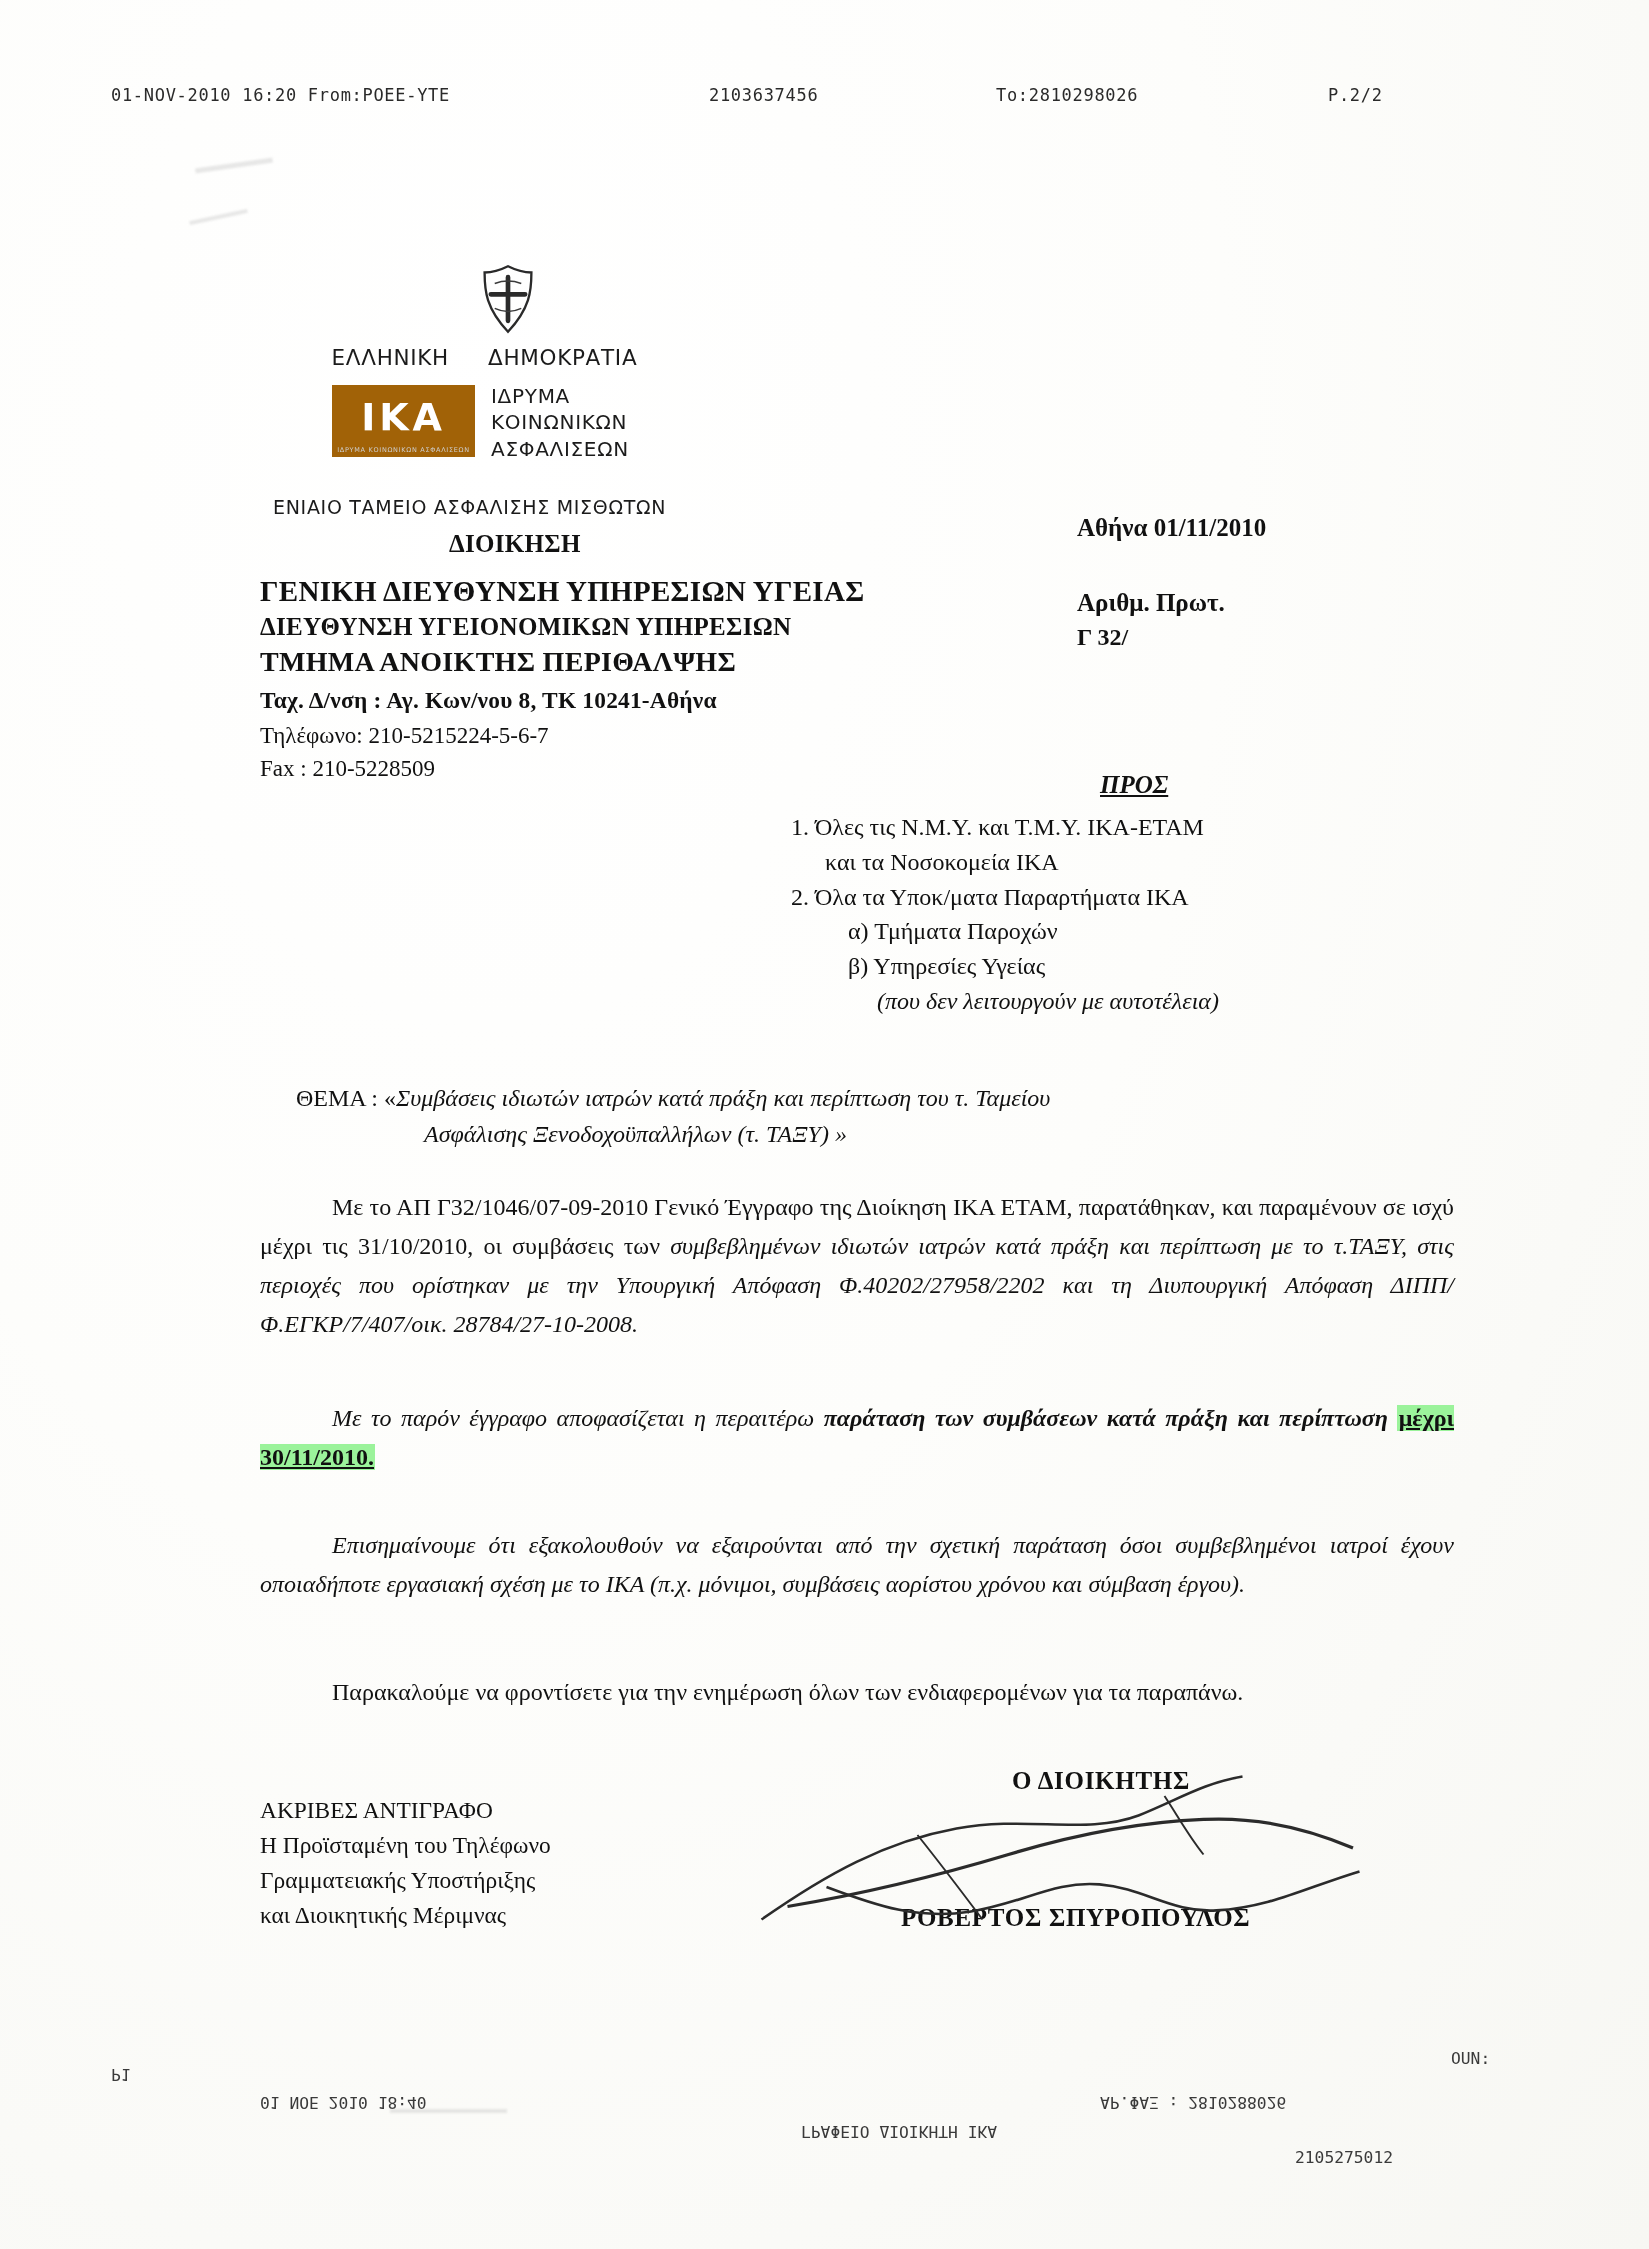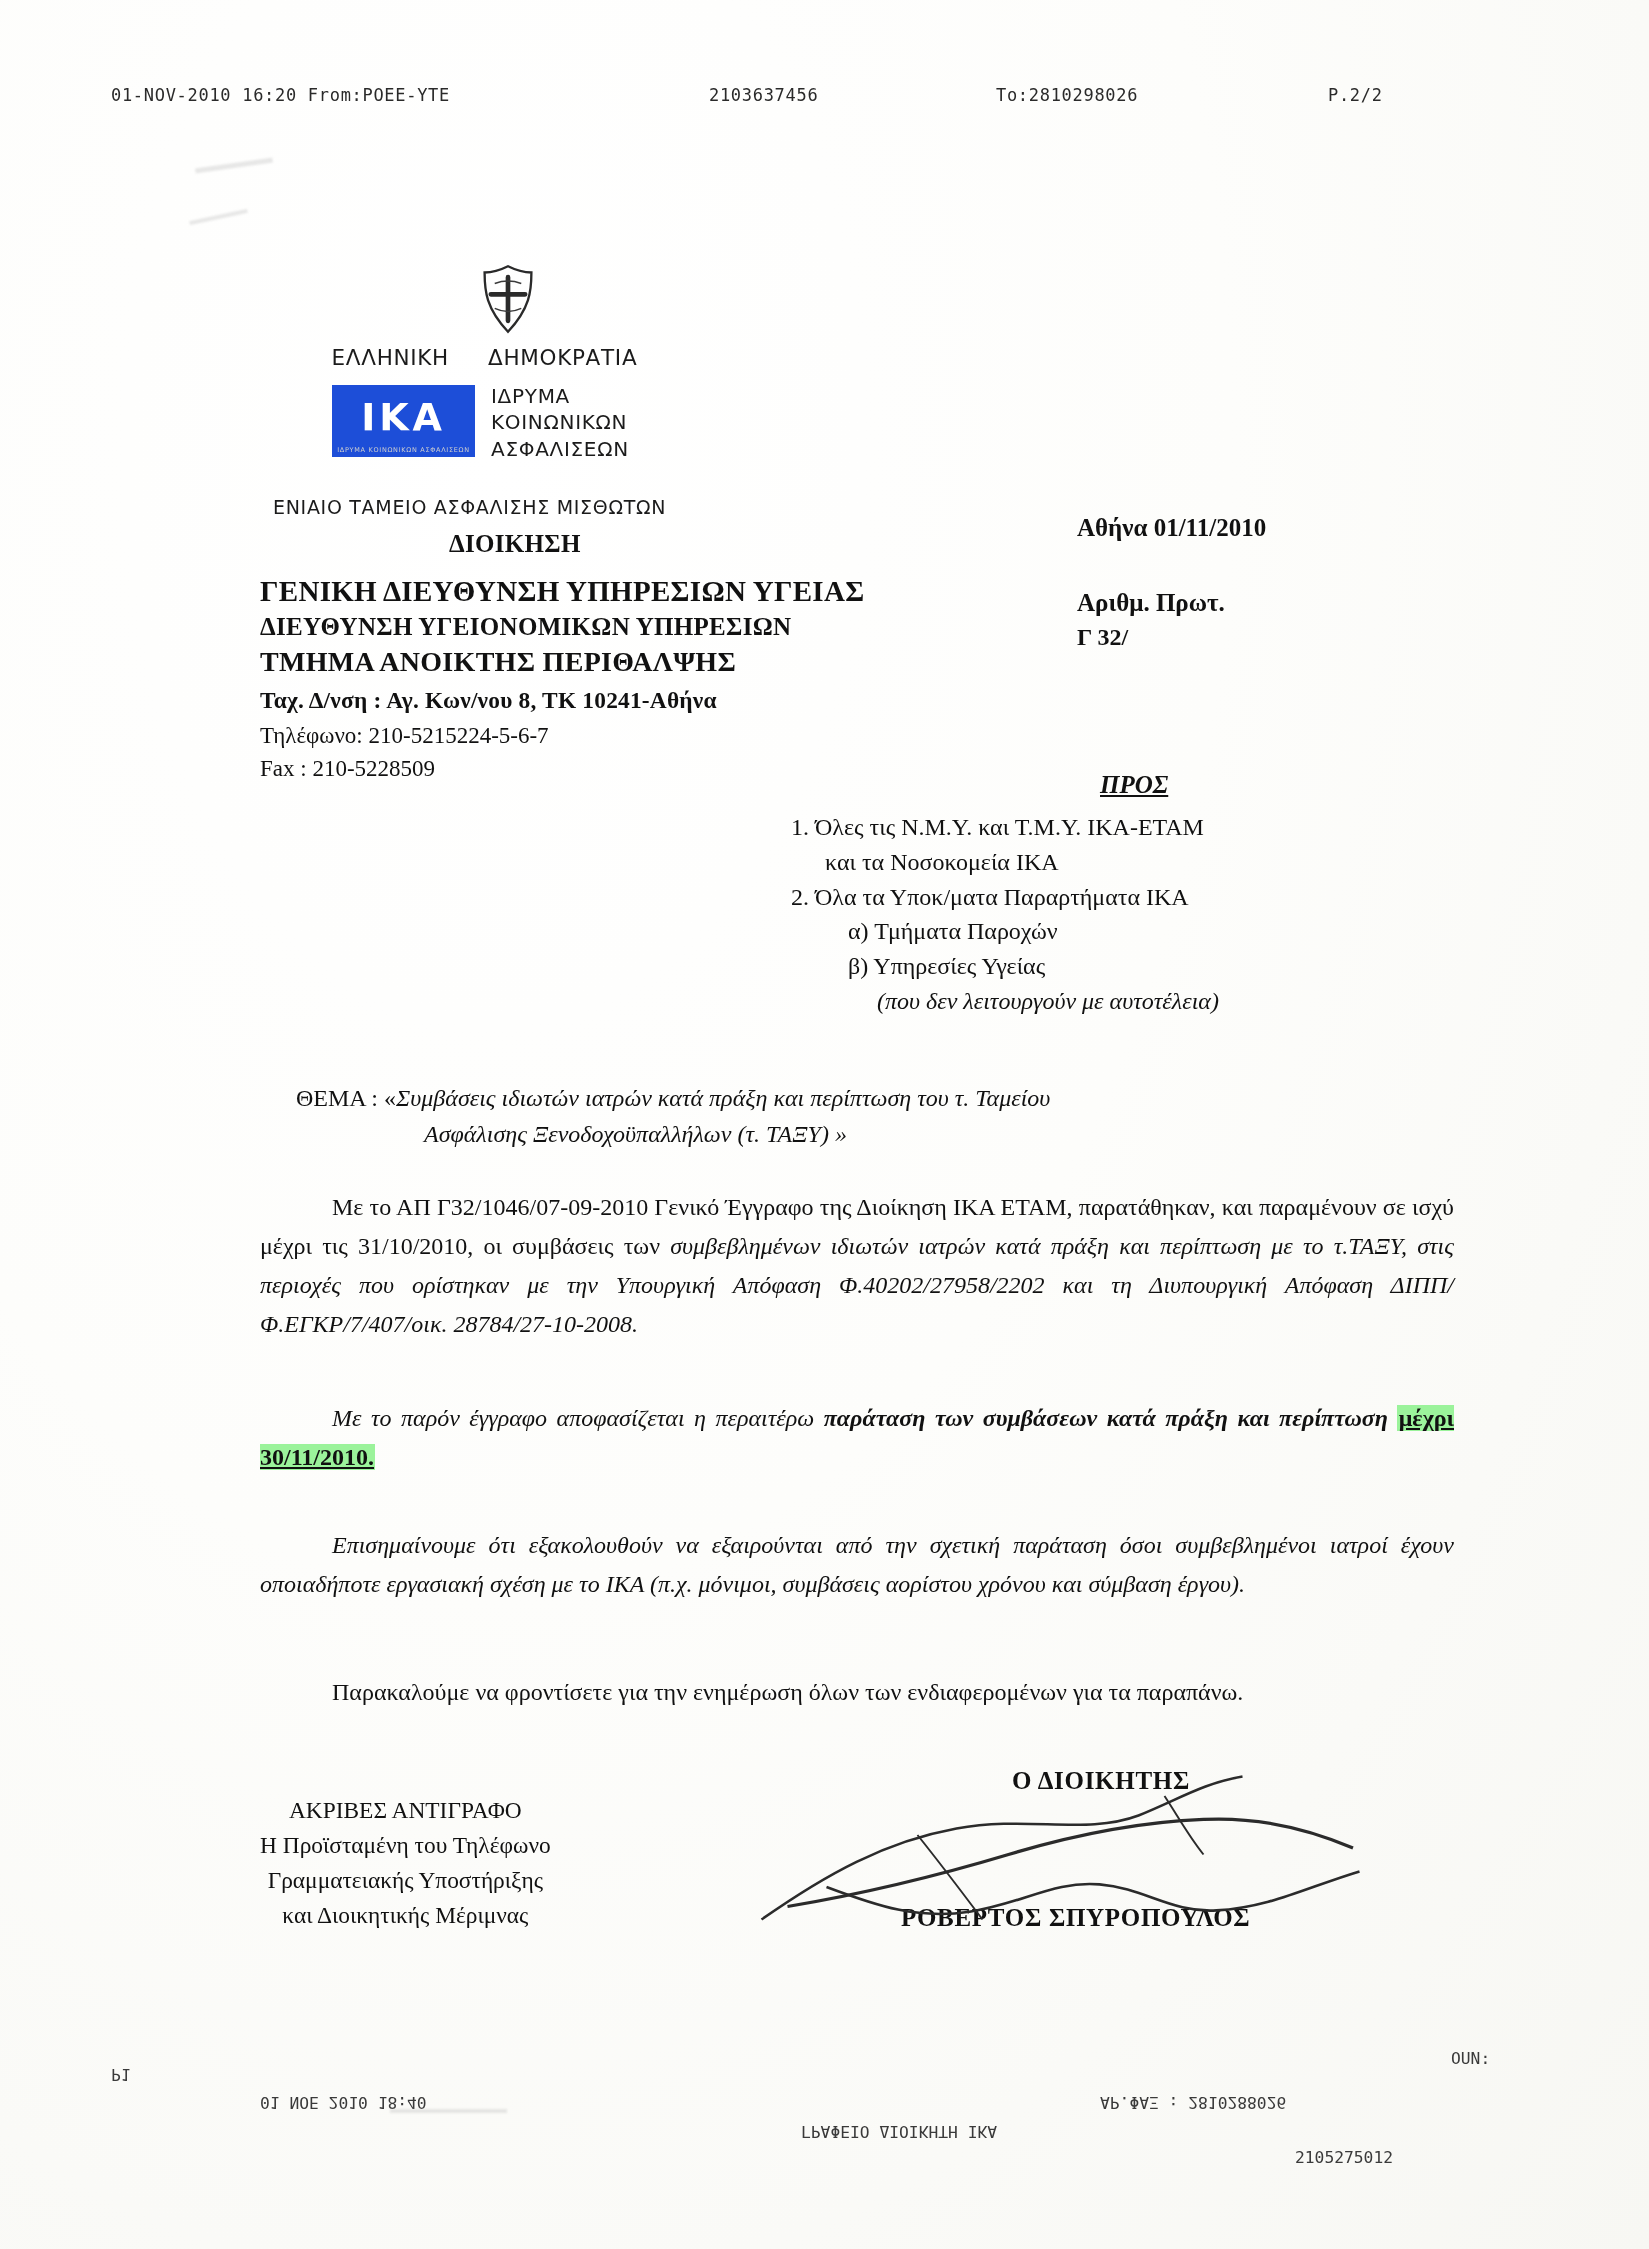--- a/index.html
+++ b/index.html
@@ -81,21 +81,21 @@
     letter-spacing: 0.7px;
     color: #1b1b1b;
     margin-left: 30px;
   }
   .ika-logo {
     position: absolute;
     left: 72px;
     top: 40px;
     width: 143px;
     height: 72px;
-    background: #1d4ed8;
+    background: #a16207;
     display: flex;
     align-items: center;
     justify-content: center;
   }
   .ika-logo .ika-text {
     font-family: "DejaVu Sans", sans-serif;
     font-weight: bold;
     font-size: 38px;
     color: #fff;
     letter-spacing: 3.9px;
@@ -233,21 +233,20 @@
 
   
   .sig-left {
     position: absolute;
     left: 260px;
     top: 1793px;
     font-family: "Liberation Serif", serif;
     font-size: 23.4px;
     line-height: 1.5;
     color: #111;
-    text-align: center;
   }
   .sig-right-title {
     position: absolute;
     left: 1012px;
     top: 1767px;
     font-family: "Liberation Serif", serif;
     font-weight: bold;
     font-size: 25px;
     letter-spacing: 0.7px;
     color: #111;

